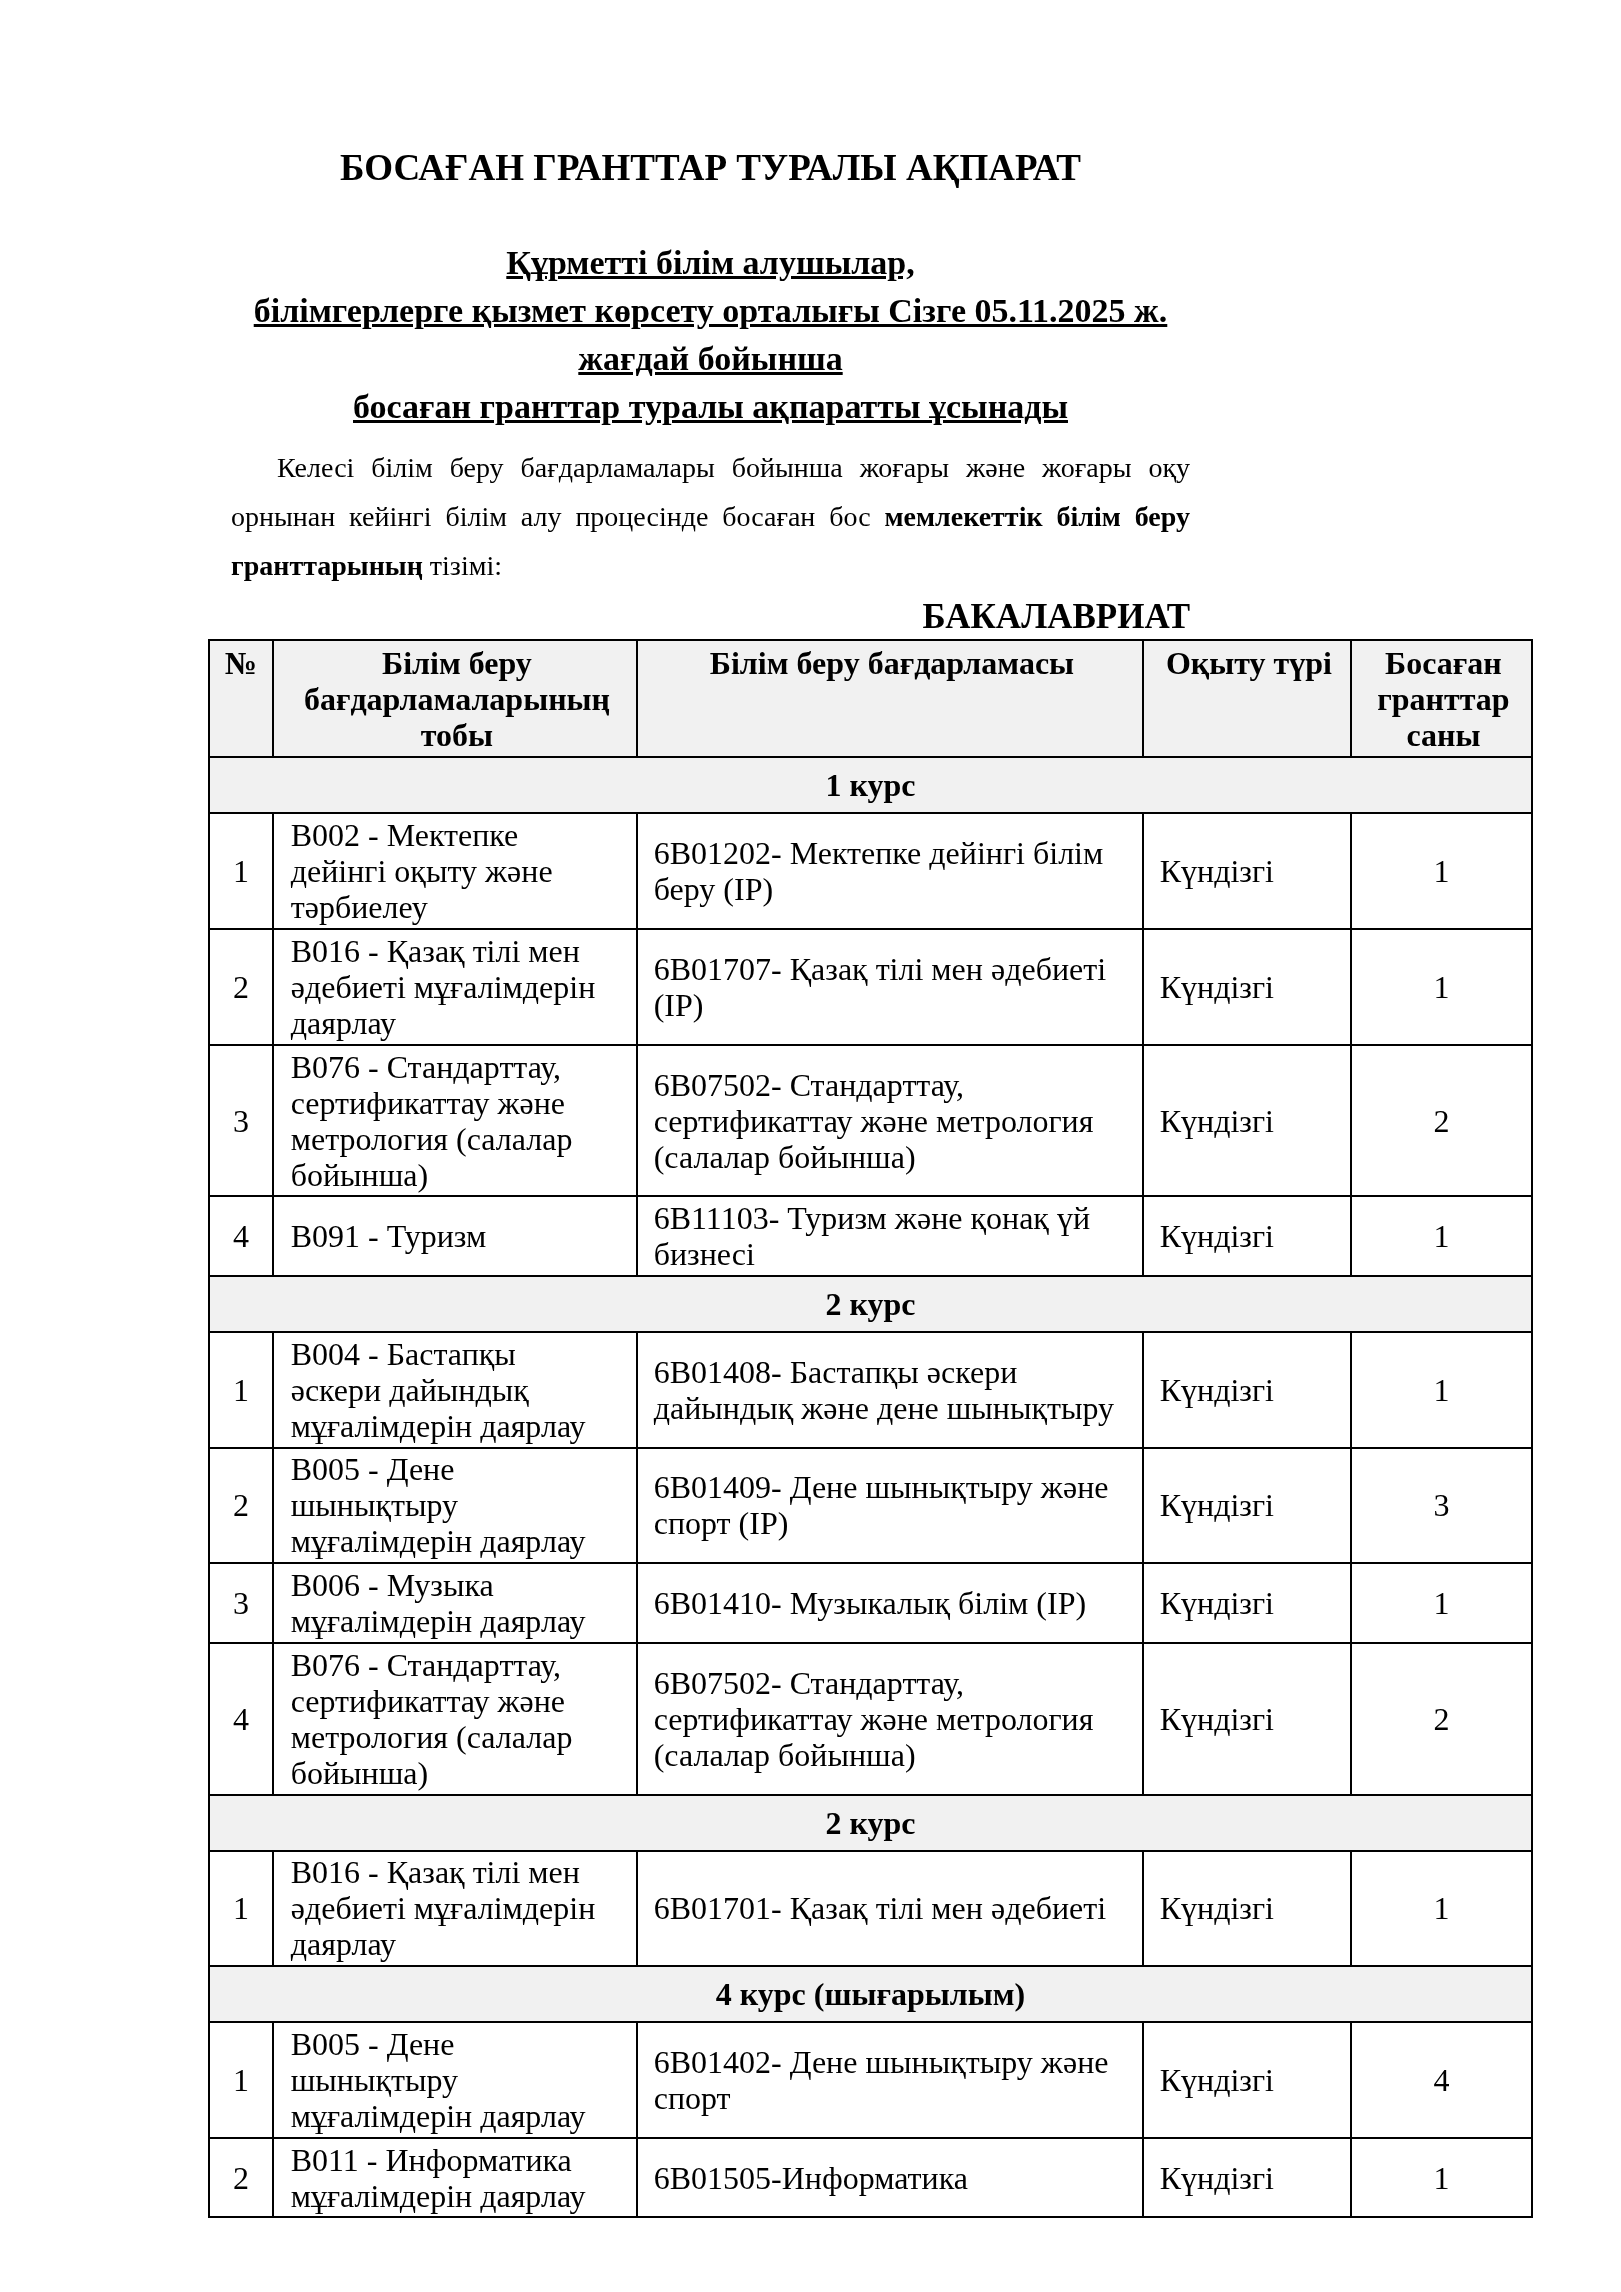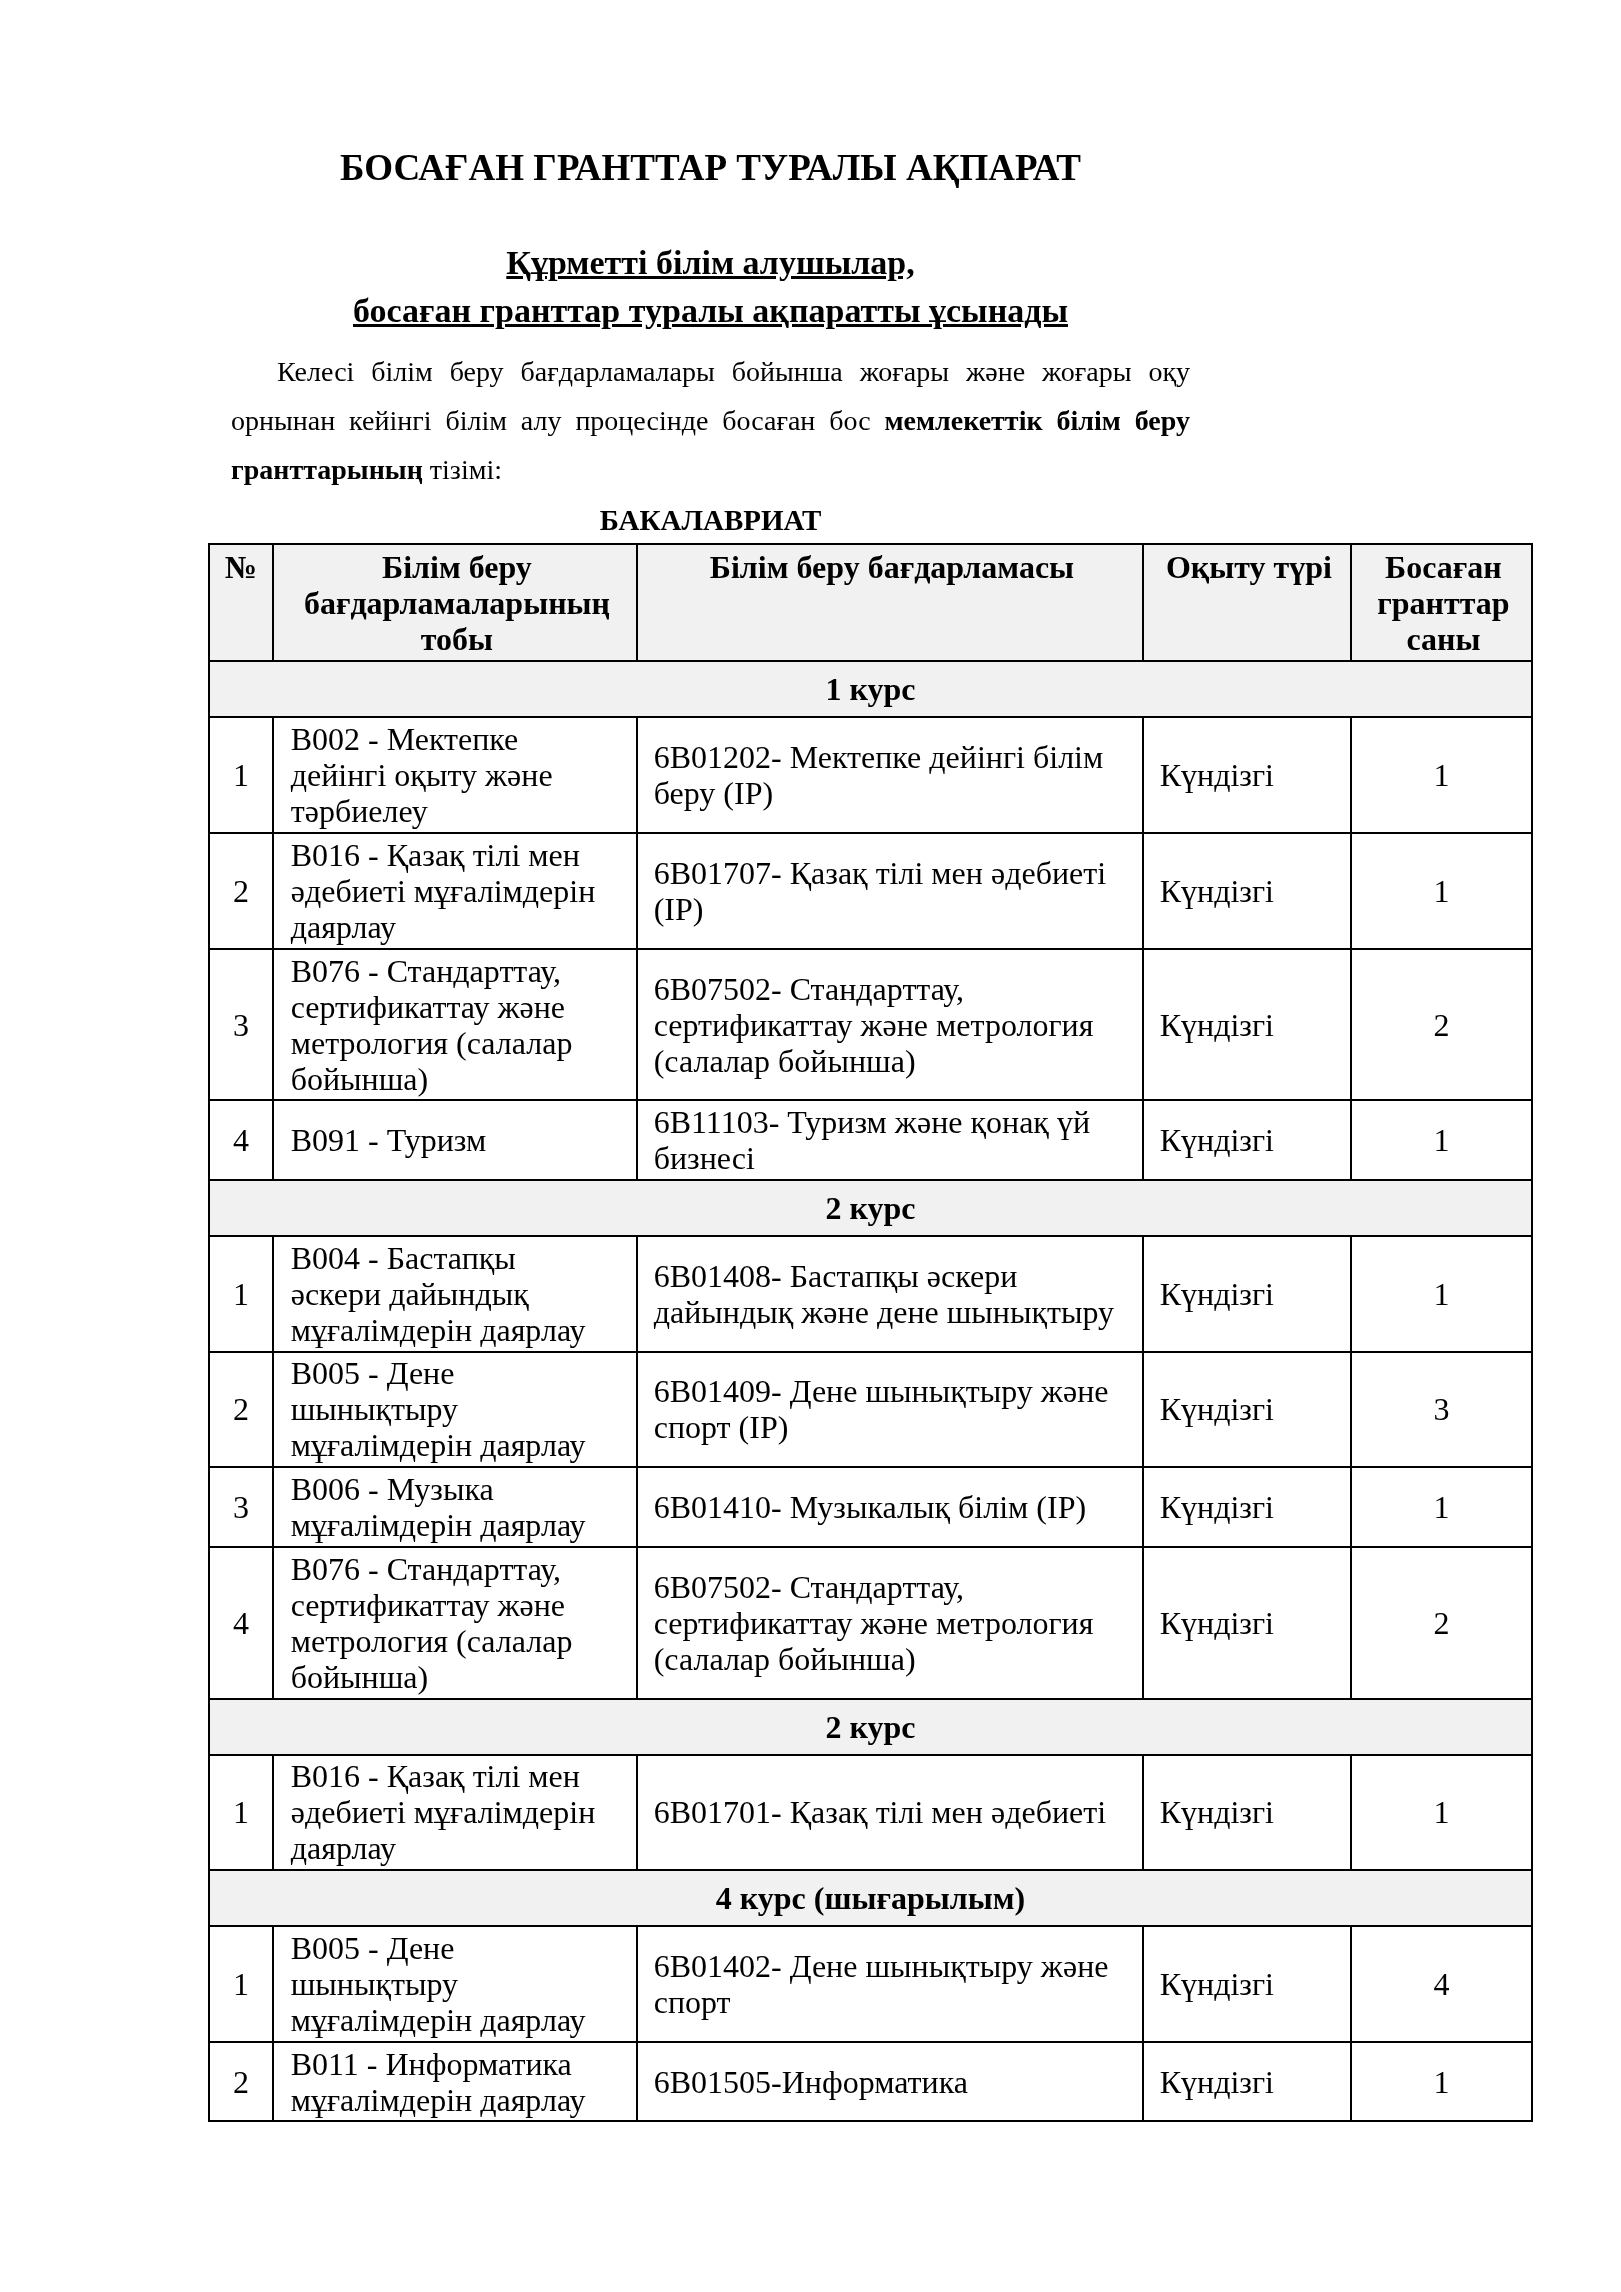--- a/index.html
+++ b/index.html
@@ -30,23 +30,23 @@
     margin-bottom: 11.8px;
     text-decoration: underline;
   }
   .intro {
     font-size: 28px;
     line-height: 49px;
     text-align: justify;
     text-indent: 46px;
   }
   .bachelor {
-    font-size: 29px;
-    font-weight: bold;
-    text-align: center;
+    font-size: 35px;
+    font-weight: bold;
+    text-align: right;
     line-height: 45px;
     margin-top: 3.9px;
   }
   .date-note {
     font-size: 32px;
     font-style: italic;
     text-align: right;
     line-height: 37px;
     margin-bottom: 16.7px;
   }
@@ -95,20 +95,21 @@
 </style>
 </head>
 <body>
 
 <div class="page">
   <div class="content">
     <h1 class="title">БОСАҒАН ГРАНТТАР ТУРАЛЫ АҚПАРАТ</h1>
 
     <div class="greeting">
       <div>Құрметті білім алушылар,</div>
+      <div>білімгерлерге қызмет көрсету орталығы Сізге 05.11.2025 ж. жағдай бойынша</div>
       <div>босаған гранттар туралы ақпаратты ұсынады</div>
     </div>
 
     <p class="intro"><span>Келесі білім беру бағдарламалары бойынша жоғары және жоғары оқу орнынан кейінгі білім алу процесінде босаған бос </span><b>мемлекеттік білім беру гранттарының</b><span> тізімі:</span></p>
 
     <h2 class="bachelor">БАКАЛАВРИАТ</h2>
 
   </div>
 
   <table class="grants">

